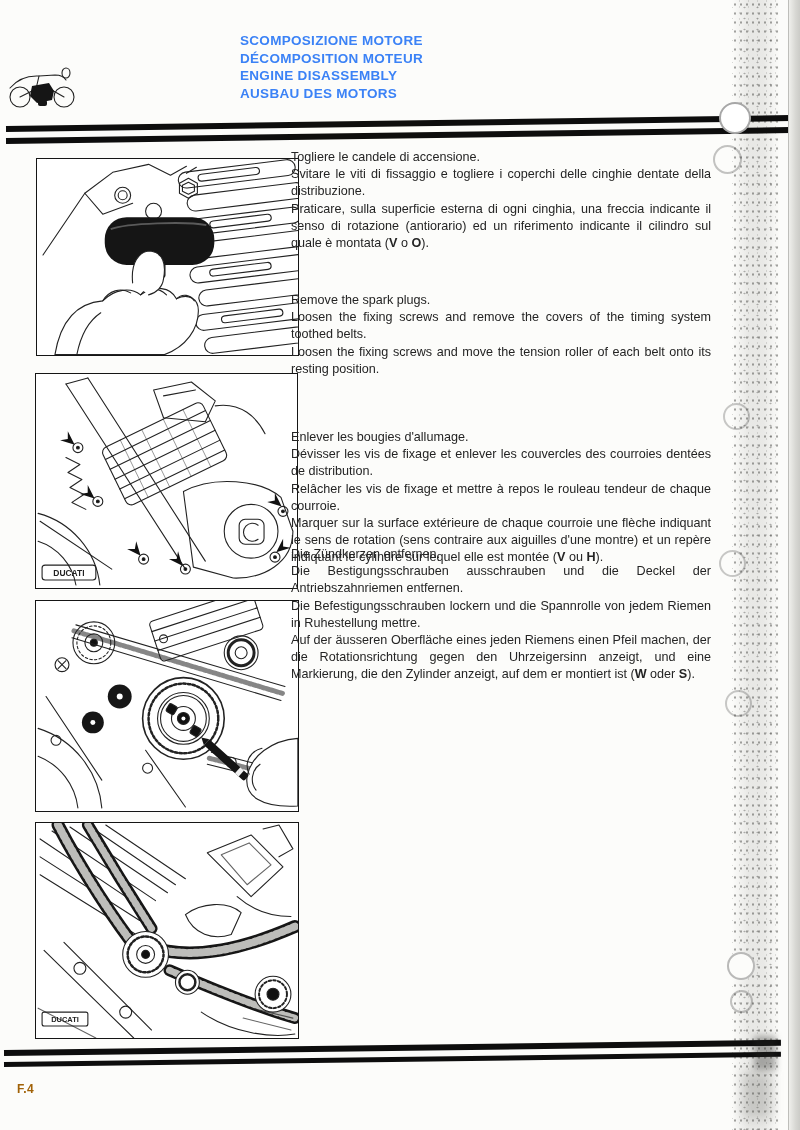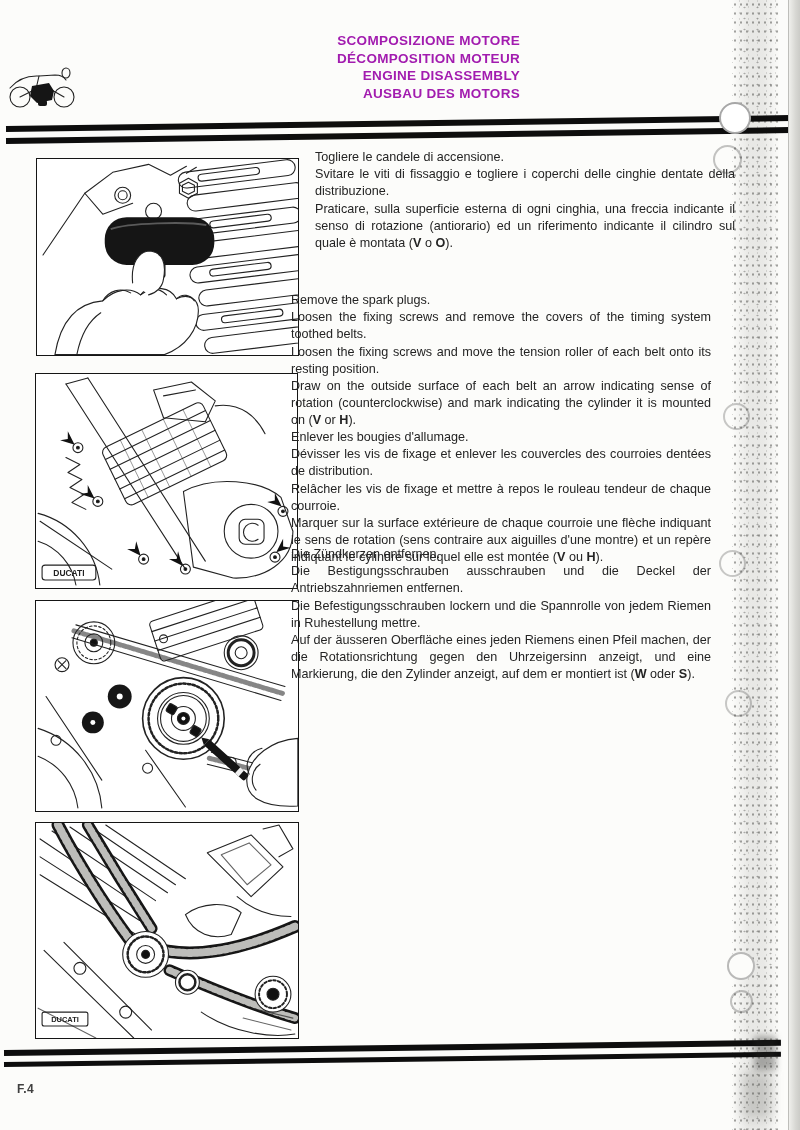--- a/index.html
+++ b/index.html
@@ -1,21 +1,21 @@
 <!DOCTYPE html>
 <html><head>
 <meta charset="utf-8">
 <style>
   html,body{margin:0;padding:0;}
   .page{position:relative;width:800px;height:1130px;background:#fcfcfa;overflow:hidden;
         font-family:"Liberation Sans",sans-serif;color:#1f1f1f;}
 
   
-  .title{position:absolute;left:240px;top:32px;width:280px;text-align:right;
-         font-weight:bold;font-size:13.5px;line-height:17.5px;letter-spacing:.3px;color:#a21caf;}
+  .title{position:absolute;left:240px;top:32px;width:280px;text-align:left;
+         font-weight:bold;font-size:13.5px;line-height:17.5px;letter-spacing:.3px;color:#3b82f6;}
   .moto-icon{position:absolute;left:5px;top:62px;width:74px;height:50px;}
 
   
   .rule{position:absolute;background:#0d0d0d;transform-origin:left center;z-index:2;}
   #rule-t1{left:6px;top:126px;width:784px;height:5.5px;transform:rotate(-0.8deg);}
   #rule-t2{left:6px;top:138px;width:784px;height:5.5px;transform:rotate(-0.8deg);}
   #rule-b1{left:4px;top:1050px;width:777px;height:5.5px;transform:rotate(-0.75deg);}
   #rule-b2{left:4px;top:1062px;width:777px;height:5px;transform:rotate(-0.75deg);}
 
   
@@ -26,24 +26,24 @@
   #fig4{left:8px;top:822px;width:264px;height:217px;}
   .figure svg{display:block;width:100%;height:100%;}
   .ln{fill:none;stroke:#222;stroke-width:1.1;stroke-linecap:round;stroke-linejoin:round;}
   .dsh{fill:none;stroke:#222;stroke-dasharray:2.5 2.2;}
   .dk{fill:#151515;stroke:none;}
 
   
   .tblock{position:absolute;left:291px;width:420px;font-size:12.6px;line-height:17.2px;
           text-align:justify;color:#242424;}
   .tblock p{margin:0;}
-  #block-it{top:149px;margin-left:24px;} #block-en{top:292px;} #block-fr{top:429px;} #block-de{top:546px;}
-
-  
-  .footer-pn{position:absolute;left:17px;top:1082px;font-weight:bold;font-size:12px;letter-spacing:.3px;color:#404040;}
+  #block-it{top:149px;} #block-en{top:292px;} #block-fr{top:429px;} #block-de{top:546px;}
+
+  
+  .footer-pn{position:absolute;left:17px;top:1082px;font-weight:bold;font-size:12px;letter-spacing:.3px;color:#a16207;}
 
   
   .edge-noise{position:absolute;top:0;right:20px;width:48px;height:1130px;z-index:1;
     background:linear-gradient(to right,rgba(130,130,125,0) 0%,rgba(130,130,125,.16) 35%,
                rgba(130,130,125,.16) 65%,rgba(130,130,125,0) 100%);}
   .edge-noise::before{content:"";position:absolute;inset:0;opacity:.8;
     background-image:
       radial-gradient(rgba(50,50,46,.55) .6px, transparent 1.1px),
       radial-gradient(rgba(85,85,80,.45) .5px, transparent 1px),
       radial-gradient(rgba(30,30,26,.4) .7px, transparent 1.3px);
@@ -299,21 +299,20 @@
 
   <div class="tblock" id="block-it">
     <p>Togliere le candele di accensione.</p>
     <p>Svitare le viti di fissaggio e togliere i coperchi delle cinghie dentate della distribuzione.</p>
     <p>Praticare, sulla superficie esterna di ogni cinghia, una freccia indicante il senso di rotazione (antiorario) ed un riferimento indicante il cilindro sul quale è montata (<b>V</b> o <b>O</b>).</p>
   </div>
   <div class="tblock" id="block-en">
     <p>Remove the spark plugs.</p>
     <p>Loosen the fixing screws and remove the covers of the timing system toothed belts.</p>
     <p>Loosen the fixing screws and move the tension roller of each belt onto its resting position.</p>
-    <p>Draw on the outside surface of each belt an arrow indicating sense of rotation (counterclockwise) and mark indicating the cylinder it is mounted on (<b>V</b> or <b>H</b>).</p>
   </div>
   <div class="tblock" id="block-fr">
     <p>Enlever les bougies d'allumage.</p>
     <p>Dévisser les vis de fixage et enlever les couvercles des courroies dentées de distribution.</p>
     <p>Relâcher les vis de fixage et mettre à repos le rouleau tendeur de chaque courroie.</p>
     <p>Marquer sur la surface extérieure de chaque courroie une flèche indiquant le sens de rotation (sens contraire aux aiguilles d'une montre) et un repère indiquant le cylindre sur lequel elle est montée (<b>V</b> ou <b>H</b>).</p>
   </div>
   <div class="tblock" id="block-de">
     <p>Die Zündkerzen entfernen.</p>
     <p>Die Bestigungsschrauben ausschrauben und die Deckel der Antriebszahnriemen entfernen.</p>

